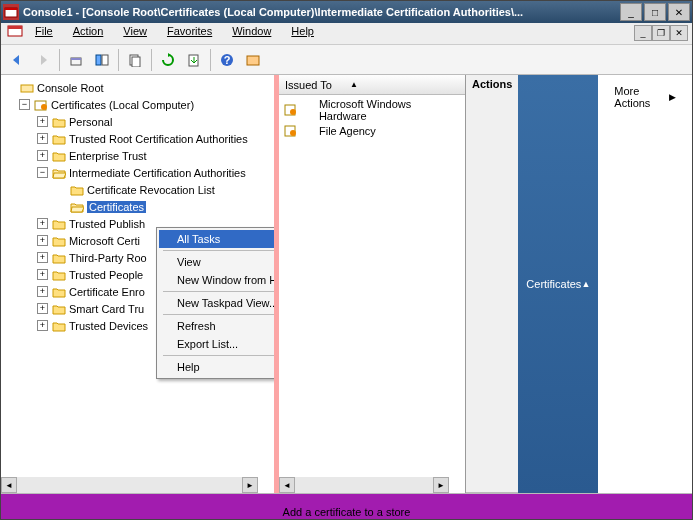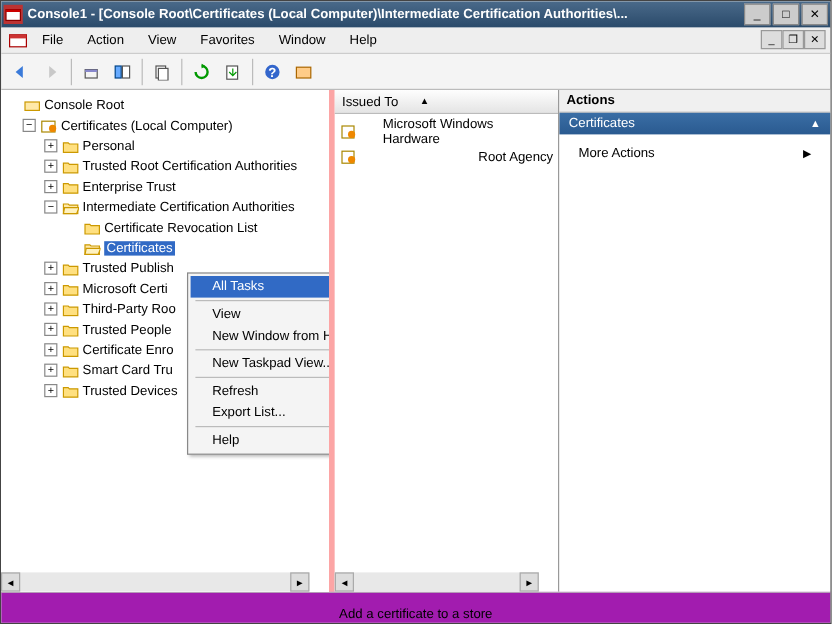--- a/index.html
+++ b/index.html
@@ -2,35 +2,35 @@
 <html><head>
 <meta charset="utf-8">
 <style>
 * { box-sizing: border-box; margin: 0; padding: 0; font-family: Tahoma, Arial, sans-serif; font-size: 11px; }
 body { background: #fff; width: 693px; height: 520px; overflow: hidden; border: 1px solid #444; }
 .titlebar { background: linear-gradient(#4a6a8a, #2a4a6a); height: 22px; display: flex; align-items: center; padding: 0 2px; color: #fff; }
 .titlebar .icon { width: 16px; height: 16px; background: #b33; margin-right: 4px; display:flex; align-items:center; justify-content:center; }
 .titlebar .title { font-weight: bold; flex: 1; white-space: nowrap; overflow: hidden; }
 .tb-controls { display: flex; gap: 2px; }
 .tb-btn { width: 22px; height: 18px; background: #ccc; border: 1px solid #888; display:flex; align-items:center; justify-content:center; font-size:10px; color:#000; }
-.menubar { background: #eee; height: 22px; display: flex; align-items: center; padding: 0 6px; gap: 4px; border-bottom: 1px solid #ccc; position: relative;}
+.menubar { background: #eee; height: 22px; display: flex; align-items: flex-start; padding: 0 6px; gap: 4px; border-bottom: 1px solid #ccc; position: relative; text-decoration: underline;}
 .menubar .mitem { padding: 2px 8px; }
 .mdi-controls { position:absolute; right:4px; top:2px; display:flex; gap:0;}
 .mdi-btn { width:18px; height:16px; background:#ddd; border:1px solid #999; display:flex; align-items:center; justify-content:center; font-size:9px;}
 .toolbar { height: 30px; background: #f4f4f4; border-bottom: 1px solid #bbb; display:flex; align-items:center; padding:0 4px; gap:2px;}
 .tbtn { width: 24px; height: 24px; border: 1px solid transparent; display:flex; align-items:center; justify-content:center; }
 .tsep { width:1px; height:22px; background:#bbb; margin:0 2px;}
 .main { display:flex; height: 418px; position: relative; }
 .tree-pane { width: 278px; border-right:5px solid #fca5a5; overflow:auto; background:#fff; position:relative;}
 .list-pane { width: 187px; border-right:1px solid #999; background:#fff; position:relative; display:flex; flex-direction:column;}
-.actions-pane { flex:1; background:#fff; display:flex; flex-direction:column;}
+.actions-pane { flex:1; background:#fff; display:flex; }
 .col-header { background: linear-gradient(#fefefe,#e4e4e4); height:20px; border-bottom:1px solid #bbb; display:flex; align-items:center; padding:0 6px; font-size:11px;gap:12px;}
 .col-header .sort { margin-left:6px; font-size:8px;}
 .list-body { flex:1; padding:2px; overflow:auto;}
-.list-row { display:flex; align-items:center; padding:1px 2px; gap:20px;justify-content:space-between;}
+.list-row { display:flex; align-items:center; padding:1px 2px; gap:20px;}
 .folder-icon, .cert-icon, .node-icon { width:16px; height:14px; display:inline-flex; align-items:center; justify-content:center;}
 .folder-icon svg, .node-icon svg, .cert-icon svg { width:14px; height:12px;}
 .actions-hdr { background:#f0f0f0; border-bottom:1px solid #bbb; padding:3px 6px; font-weight:bold;}
 .actions-section { background: linear-gradient(#3a6ea5,#2a5a90); color:#fff; padding:3px 8px; display:flex; justify-content:space-between; align-items:center;}
 .actions-body { padding:6px 4px;}
 .actions-item { padding:4px 12px; display:flex; justify-content:space-between; align-items:center;}
 .tree { padding: 4px 0; }
 .tree-row { display:flex; align-items:center; height:17px; white-space:nowrap; padding-left:0;}
 .exp { width:11px; height:11px; border:1px solid #888; display:flex; align-items:center; justify-content:center; font-size:9px; line-height:1; margin-right:3px; background:#fff;}
 .exp-spacer { width:11px; margin-right:3px;}
@@ -327,21 +327,21 @@
           </span>
         <span>Microsoft Windows Hardware</span>
       </div>
       <div class="list-row">
         <span class="cert-icon">
             <svg viewBox="0 0 14 12">
               <rect x="1" y="1" width="10" height="10" fill="#fff" stroke="#a80"></rect>
               <circle cx="9" cy="8" r="3" fill="#e80"></circle>
             </svg>
           </span>
-        <span>Root Agency</span>
+        <span>File Agency</span>
       </div>
     </div>
     <div class="scroll-track scroll-h">
       <div class="scroll-btn" style="left:0">◄</div>
       <div class="scroll-btn" style="right:0">►</div>
     </div>
   </div>
 
   <div class="actions-pane">
     <div class="actions-hdr">Actions</div>

